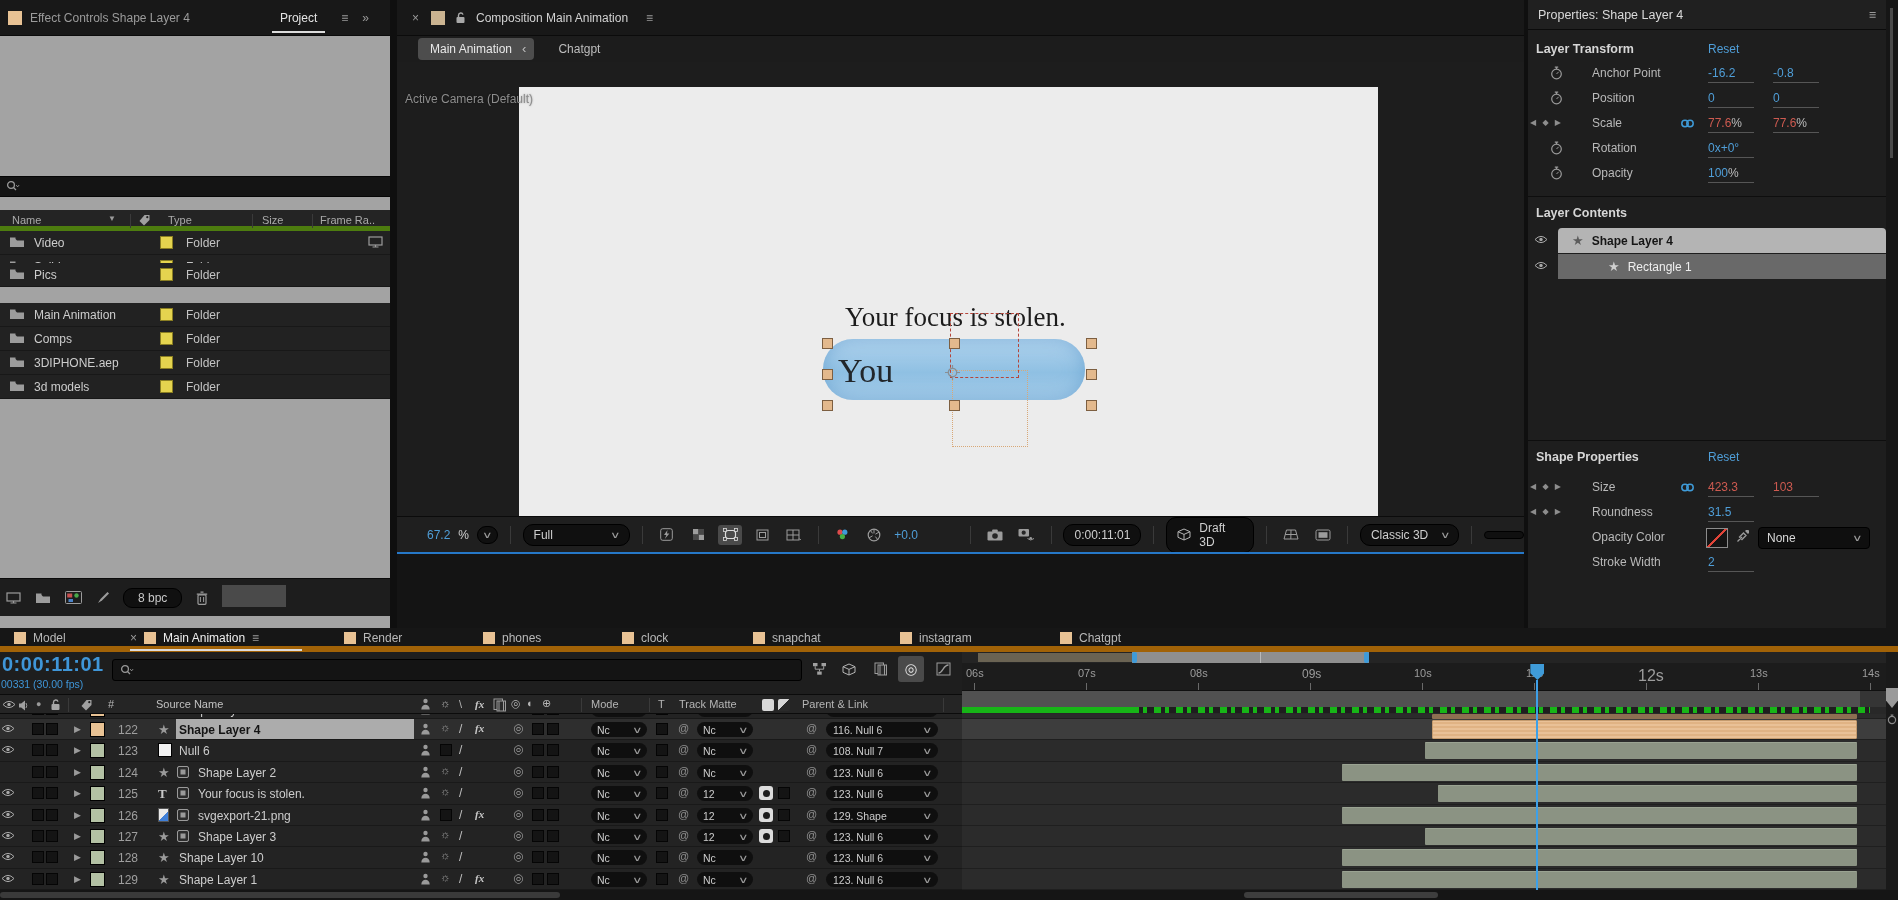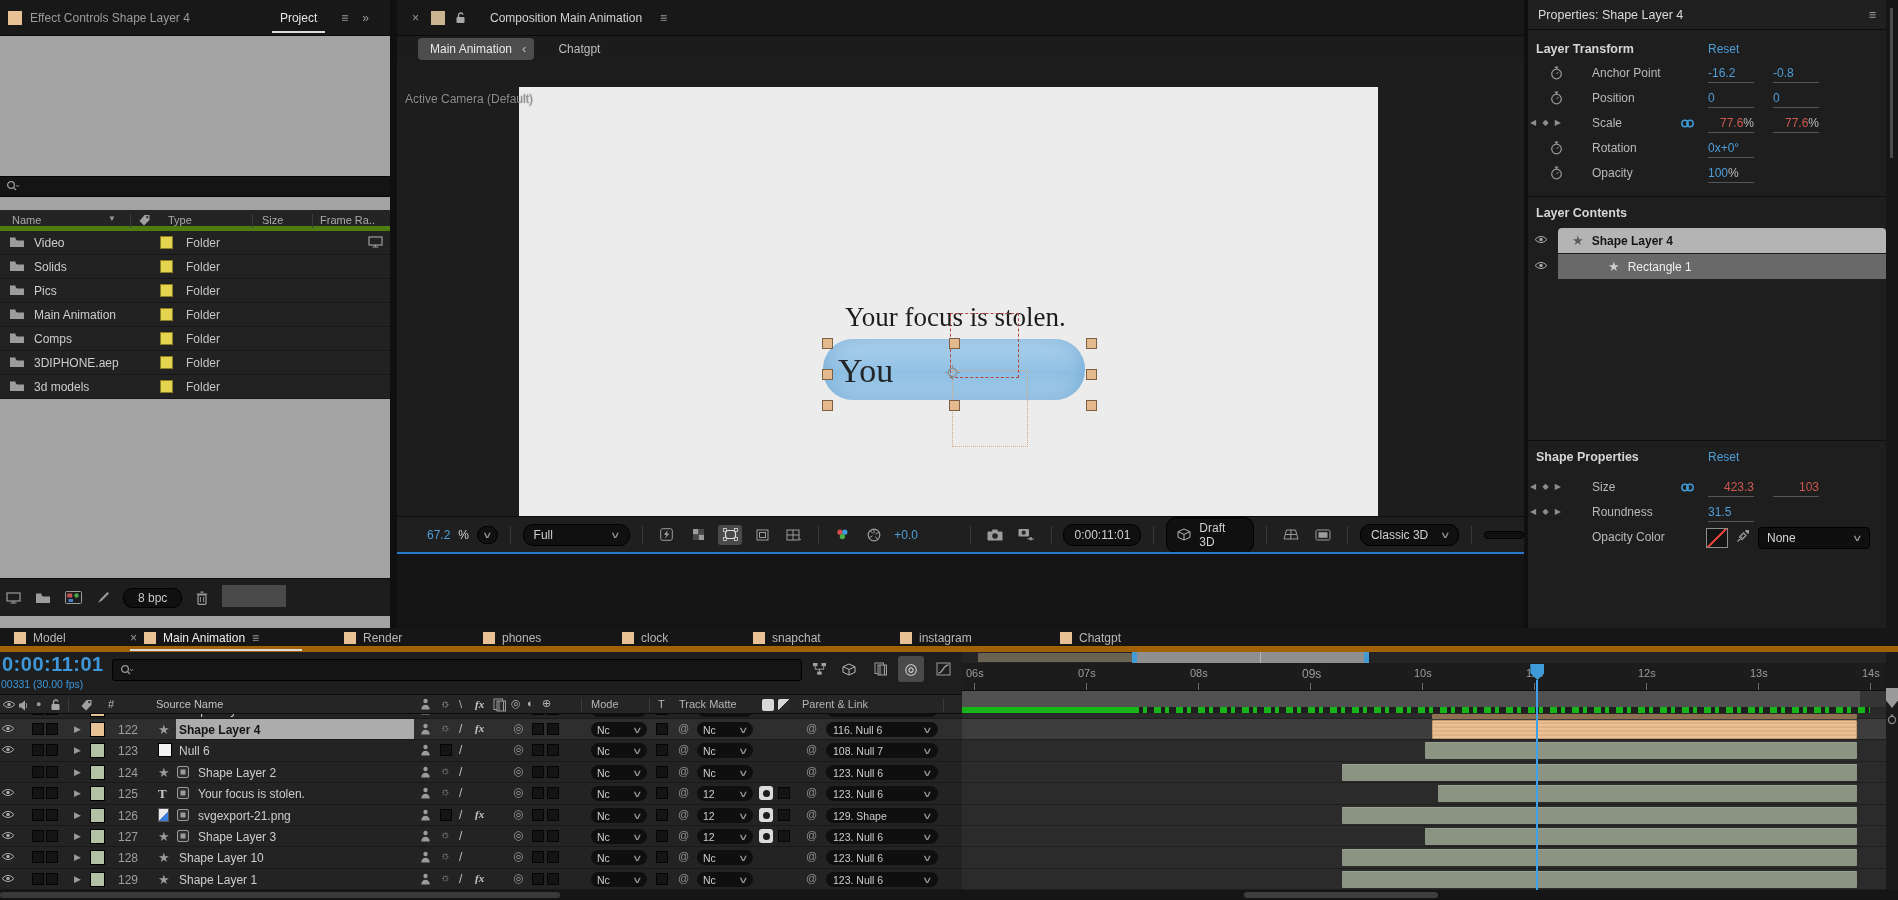--- a/index.html
+++ b/index.html
@@ -67,21 +67,21 @@
   
   #props-panel { left:1528px; top:0; width:358px; height:628px; background:#1e1e1e; }
   #props-header { position:absolute; left:0; top:0; width:100%; height:30px; background:#202020;
     border-bottom:1px solid #0b0b0b; display:flex; align-items:center; padding:0 10px; color:#d9d9d9; font-size:12.5px; }
   .sec-head { position:absolute; color:#d6d6d6; font-weight:bold; font-size:12.5px; }
   .reset-link { position:absolute; color:#4f9ed8; font-size:12px; }
   .prop-row { position:absolute; left:0; width:100%; height:25px; }
   .prop-label { position:absolute; left:64px; top:4px; color:#b9b9b9; }
   .pv { position:absolute; top:4px; min-width:46px; border-bottom:1px solid #565656; padding-bottom:2px; }
   .pv1 { left:180px; } .pv2 { left:245px; }
-  .v-blue { color:#4f9ed8; } .v-red { color:#cd5a50;text-align:right; } .v-suffix { color:#bdbdbd; }
+  .v-blue { color:#4f9ed8; } .v-red { color:#cd5a50; } .v-suffix { color:#bdbdbd; }
   .sw-icon { position:absolute; left:22px; top:4px; }
   .keynav { position:absolute; left:2px; top:6px; color:#8d8d8d; font-size:8px; letter-spacing:2px; }
   .link-icon { position:absolute; left:152px; top:6px; }
   .lc-eye { position:absolute; left:6px; }
   #props-scroll { left:1886px; top:0; width:12px; height:628px; background:#161616; }
   #props-scroll .thumb { position:absolute; left:4px; top:8px; width:3px; height:150px; background:#4a4a4a; }
   .dd-pill { background:#0f0f0f; border:1px solid #000; border-radius:4px; color:#d8d8d8;
     display:flex; align-items:center; justify-content:space-between; padding:2px 8px; }
 
   
@@ -193,21 +193,21 @@
           <div class="abs ic" style="left: 9px; top: 5px;">
             <svg width="16" height="12" viewBox="0 0 16 12">
               <path d="M1 3h5.5L8 4.6h7V11H1z" fill="#9c9c9c"></path>
               <path d="M1 1.5h5.5v2H1z" fill="#9c9c9c"></path>
             </svg>
           </div>
           <div class="nm">Solids</div>
           <div class="ysw"></div>
           <div class="tp">Folder</div>
         </div>
-        <div class="proj-row abs" style="top: 279px; padding-left: 16px;">
+        <div class="proj-row abs" style="top: 263px; padding-left: 16px;">
           <div class="abs ic" style="left: 9px; top: 5px;">
             <svg width="16" height="12" viewBox="0 0 16 12">
               <path d="M1 3h5.5L8 4.6h7V11H1z" fill="#9c9c9c"></path>
               <path d="M1 1.5h5.5v2H1z" fill="#9c9c9c"></path>
             </svg>
           </div>
           <div class="nm">Pics</div>
           <div class="ysw"></div>
           <div class="tp">Folder</div>
         </div>
@@ -297,21 +297,21 @@
   <div id="viewer-panel" class="abs">
     <div class="tabstrip">
       <span style="margin-left:15px;color:#9a9a9a">×</span>
       <span class="swatch" style="margin-left:12px;background:#cbb491"></span>
       <span class="ic" style="margin-left:10px">
           <svg width="11" height="12" viewBox="0 0 11 12">
             <rect x="1.5" y="5" width="8" height="6" rx="1" fill="#a8a8a8"></rect>
             <path d="M3.5 5V3.2A2.3 2.3 0 0 1 8 2.6" fill="none" stroke="#a8a8a8" stroke-width="1.4"></path>
           </svg>
         </span>
-      <span style="margin-left:24px;color:#d2d2d2">Composition Main Animation</span>
+      <span style="margin-left:10px;color:#d2d2d2">Composition Main Animation</span>
       <span style="margin-left:18px;color:#9a9a9a">≡</span>
     </div>
     <div id="viewer-crumbs">
       <span class="crumb-pill">
         <span>Main Animation</span>
         <span style="color:#bdbdbd;font-size:13px">‹</span>
       </span>
       <span style="margin-left:24px;color:#bdbdbd">Chatgpt</span>
     </div>
     <div id="stage">
@@ -579,20 +579,25 @@
       <span class="abs ic" style="left:208px;top:4px">
           <svg width="13" height="13" viewBox="0 0 13 13">
             <path d="M1.5 11.5l4.5-4.5M7.5 3l2.5 2.5-4 4-2.5-2.5z" stroke="#9c9c9c" fill="none" stroke-width="1.3"></path>
             <path d="M9 1l3 3 .7-.7a1.6 1.6 0 0 0-3-3z" fill="#9c9c9c"></path>
           </svg>
         </span>
       <span class="dd-pill abs" style="left:230px;top:1px;width:112px;height:22px">
         <span>None</span>
           <span class="chev">∨</span>
       </span>
+    </div>
+    <div class="prop-row" style="top:551px">
+      <span class="sw-icon ic"></span>
+      <span class="prop-label">Stroke Width</span>
+      <span class="pv pv1 v-blue">2</span>
     </div>
   </div>
   <div id="props-scroll" class="abs">
       <span class="thumb"></span>
     </div>
 
   <div id="tl-tabs" class="abs">
       <div class="tl-tab" style="left: 14px;">
         <div class="swatch"></div>
         <div>Model</div>
@@ -1136,21 +1141,21 @@
         <div class="abs" style="left: 116px; top: 4px; color: rgb(156, 156, 156); font-size: 11px;">07s</div>
         <div class="abs" style="left: 124px; top: 20px; width: 1px; height: 7px; background: rgb(106, 106, 106);"></div>
         <div class="abs" style="left: 228px; top: 4px; color: rgb(156, 156, 156); font-size: 11px;">08s</div>
         <div class="abs" style="left: 236px; top: 20px; width: 1px; height: 7px; background: rgb(106, 106, 106);"></div>
         <div class="abs" style="left: 340px; top: 4px; color: rgb(156, 156, 156); font-size: 12px;">09s</div>
         <div class="abs" style="left: 348px; top: 20px; width: 1px; height: 7px; background: rgb(106, 106, 106);"></div>
         <div class="abs" style="left: 452px; top: 4px; color: rgb(156, 156, 156); font-size: 11px;">10s</div>
         <div class="abs" style="left: 460px; top: 20px; width: 1px; height: 7px; background: rgb(106, 106, 106);"></div>
         <div class="abs" style="left: 564px; top: 4px; color: rgb(156, 156, 156); font-size: 11px;">11s</div>
         <div class="abs" style="left: 572px; top: 20px; width: 1px; height: 7px; background: rgb(106, 106, 106);"></div>
-        <div class="abs" style="left: 676px; top: 4px; color: rgb(156, 156, 156); font-size: 11px;">12s</div>
+        <div class="abs" style="left: 676px; top: 4px; color: rgb(156, 156, 156); font-size: 16px;">12s</div>
         <div class="abs" style="left: 684px; top: 20px; width: 1px; height: 7px; background: rgb(106, 106, 106);"></div>
         <div class="abs" style="left: 788px; top: 4px; color: rgb(156, 156, 156); font-size: 11px;">13s</div>
         <div class="abs" style="left: 796px; top: 20px; width: 1px; height: 7px; background: rgb(106, 106, 106);"></div>
         <div class="abs" style="left: 900px; top: 4px; color: rgb(156, 156, 156); font-size: 11px;">14s</div>
         <div class="abs" style="left: 908px; top: 20px; width: 1px; height: 7px; background: rgb(106, 106, 106);"></div>
       </div>
     <div class="abs" style="left:0;top:39px;width:898px;height:16px;background:#515151"></div>
     <div class="abs" style="left:898px;top:39px;width:26px;height:16px;background:#353535"></div>
     <div class="abs" style="left:0;top:55px;width:170px;height:6px;background:#17b517"></div>
     <div class="abs" style="left:170px;top:55px;width:738px;height:6px;background:repeating-linear-gradient(90deg,#17b517 0 7px,#1e1e1e 7px 11px,#17b517 11px 15px,#1e1e1e 15px 22px)"></div>

